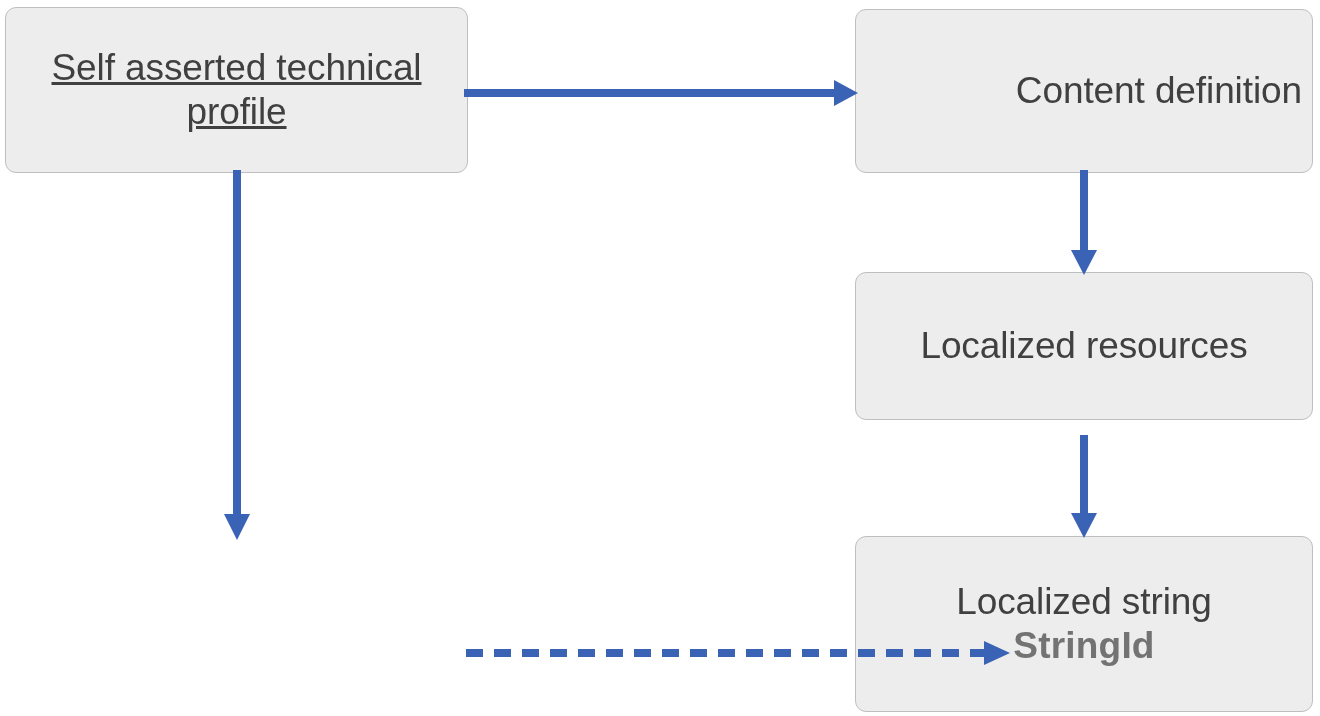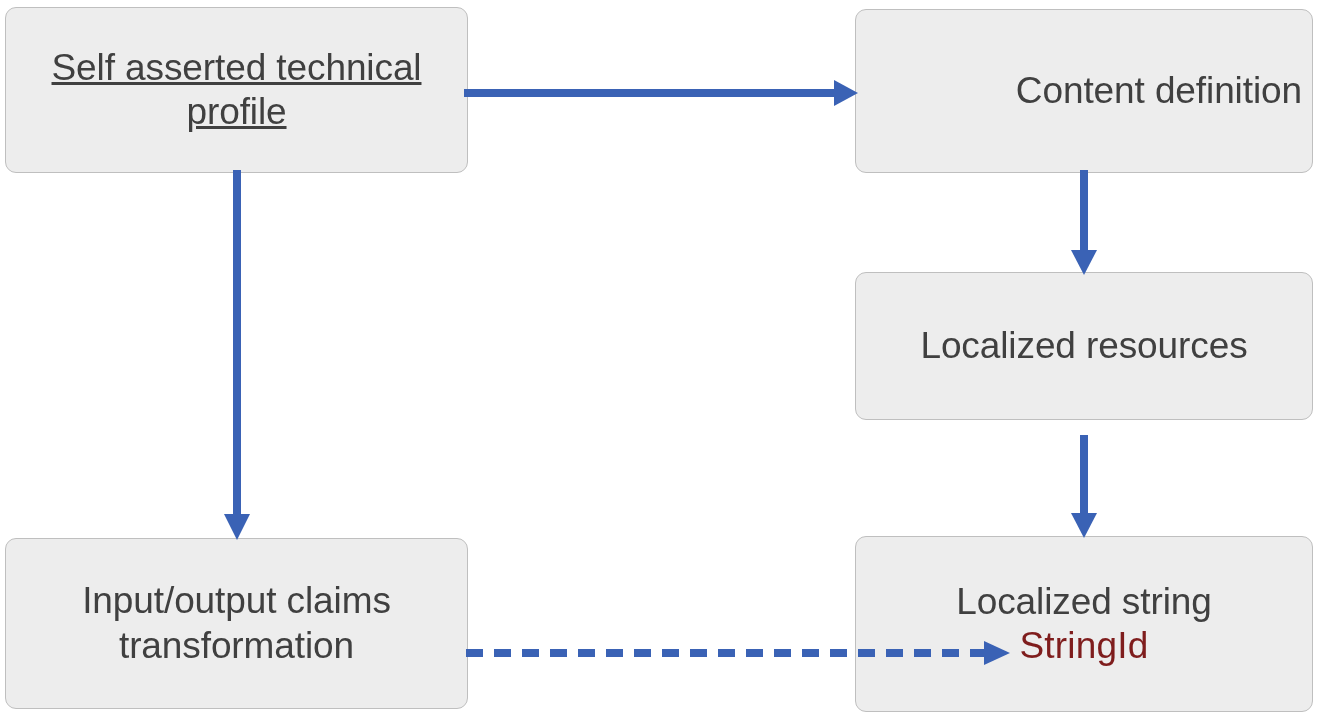--- a/index.html
+++ b/index.html
@@ -54,22 +54,22 @@
   }
   #node-input-output-claims-transformation {
     left: 5px;  top: 538px; width: 463px; height: 171px;
   }
 
   
   #node-localized-string .label {
     line-height: 1.18;
   }
   #node-localized-string .stringid {
-    font-weight: normal;
-    color: #7f1d1d;
+    font-weight: bold;
+    color: #737373;
     letter-spacing: 0.2px;
   }
 
   
   .connector {
     position: absolute;
     z-index: 2;
     overflow: visible;
   }
   #arrow-profile-to-content   { left: 462px; top: 78px;  width: 400px; height: 30px; }
@@ -92,23 +92,20 @@
   </div>
 
   <div class="node" id="node-localized-resources">
     <span class="label">Localized resources</span>
   </div>
 
   <div class="node" id="node-localized-string">
     <span class="label"><span>Localized string</span><br><span class="stringid">StringId</span></span>
   </div>
 
-  <div class="node" id="node-input-output-claims-transformation">
-    <span class="label">Input/output claims transformation</span>
-  </div>
 
   <svg class="connector" id="arrow-profile-to-content" viewBox="0 0 400 30" width="400" height="30">
     <line x1="2" y1="15" x2="374" y2="15" stroke="#3a62b5" stroke-width="8"></line>
     <polygon points="372,2 396,15 372,28" fill="#3a62b5"></polygon>
   </svg>
 
   <svg class="connector" id="arrow-profile-to-claims" viewBox="0 0 34 375" width="34" height="375">
     <line x1="17" y1="2" x2="17" y2="348" stroke="#3a62b5" stroke-width="8"></line>
     <polygon points="4,346 30,346 17,372" fill="#3a62b5"></polygon>
   </svg>

